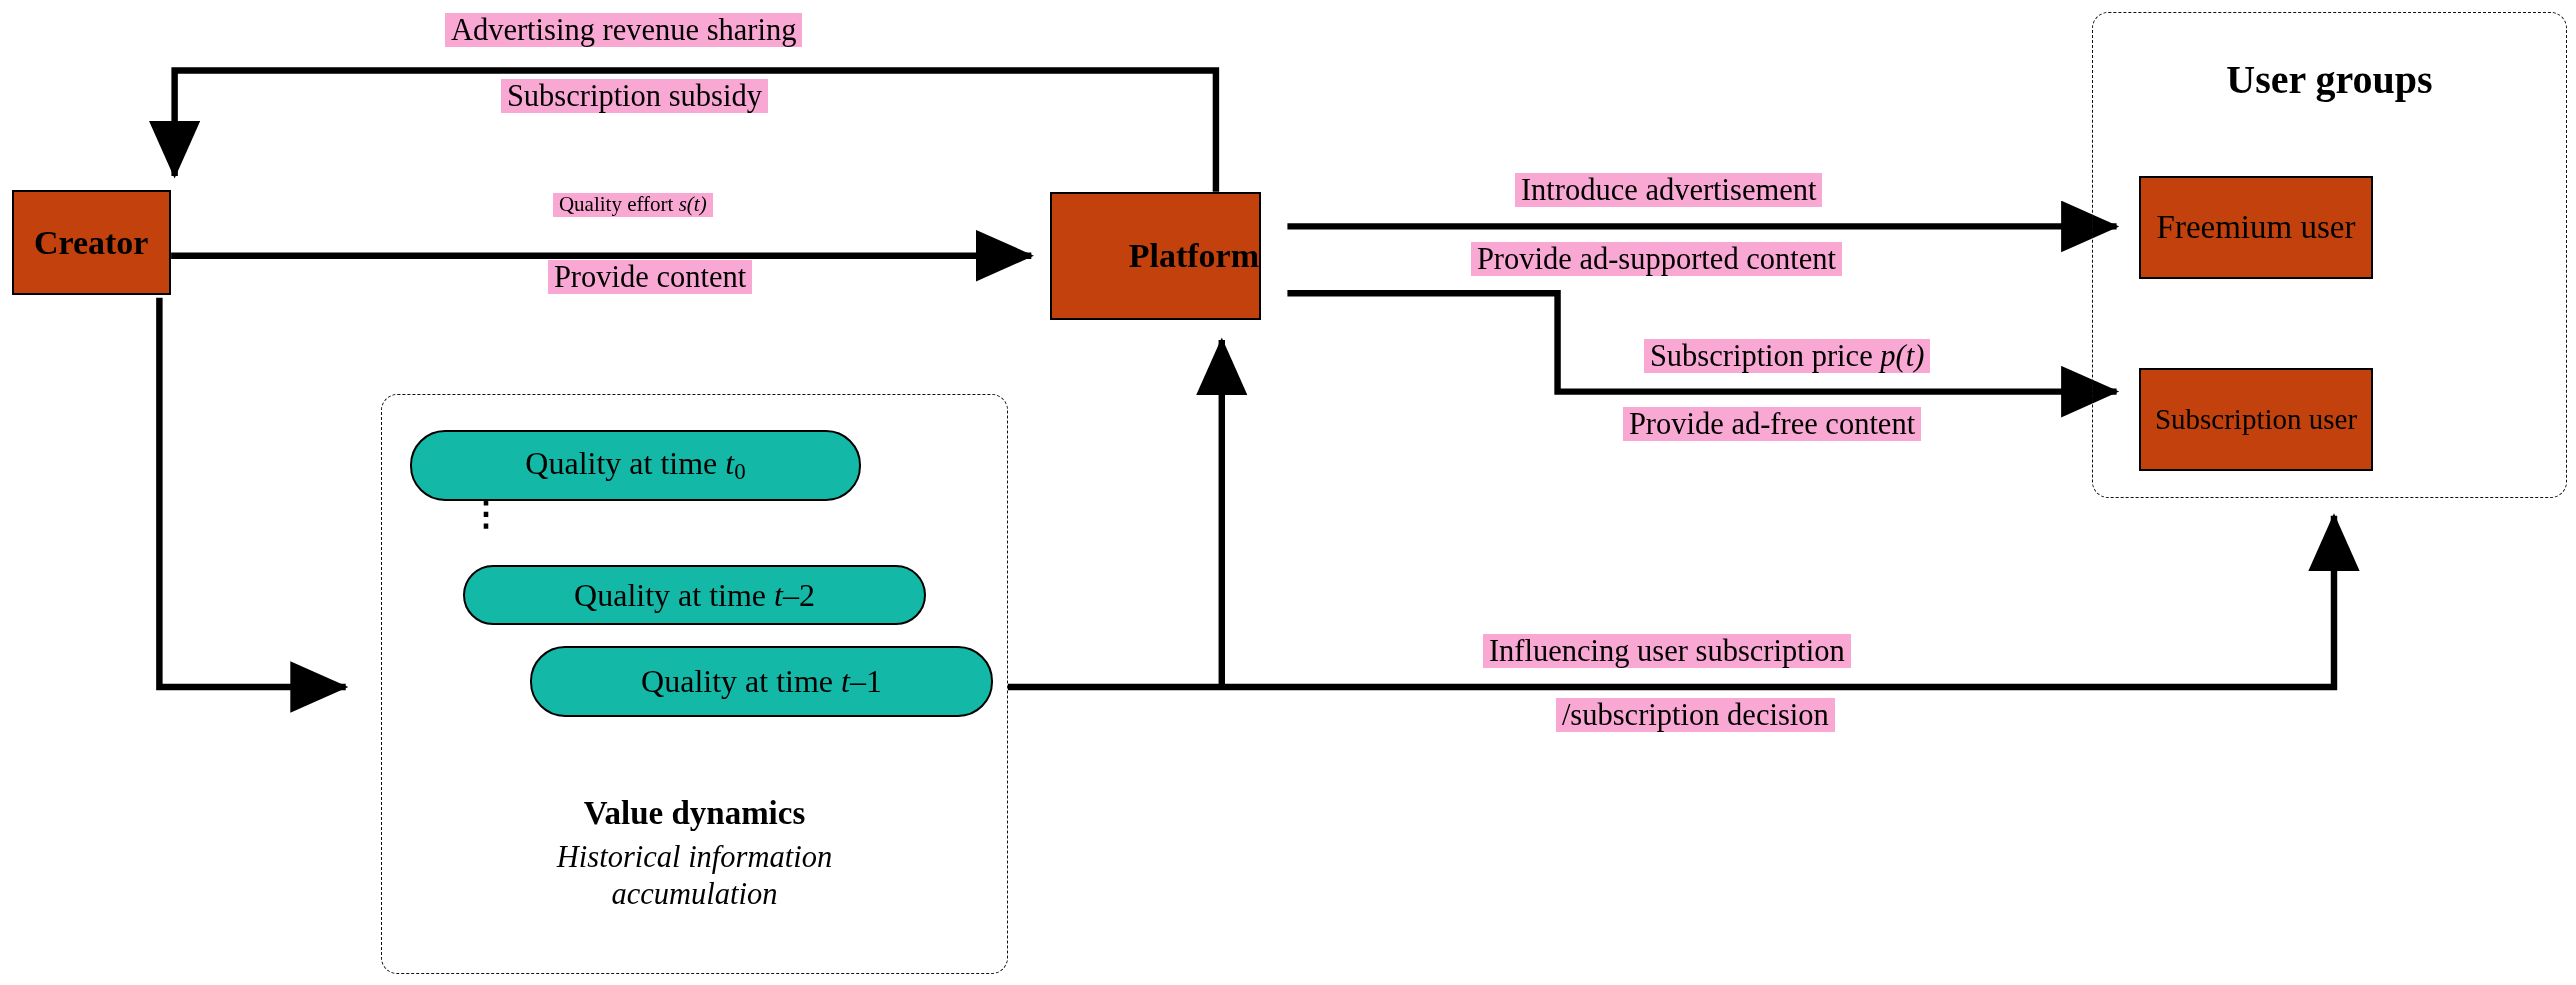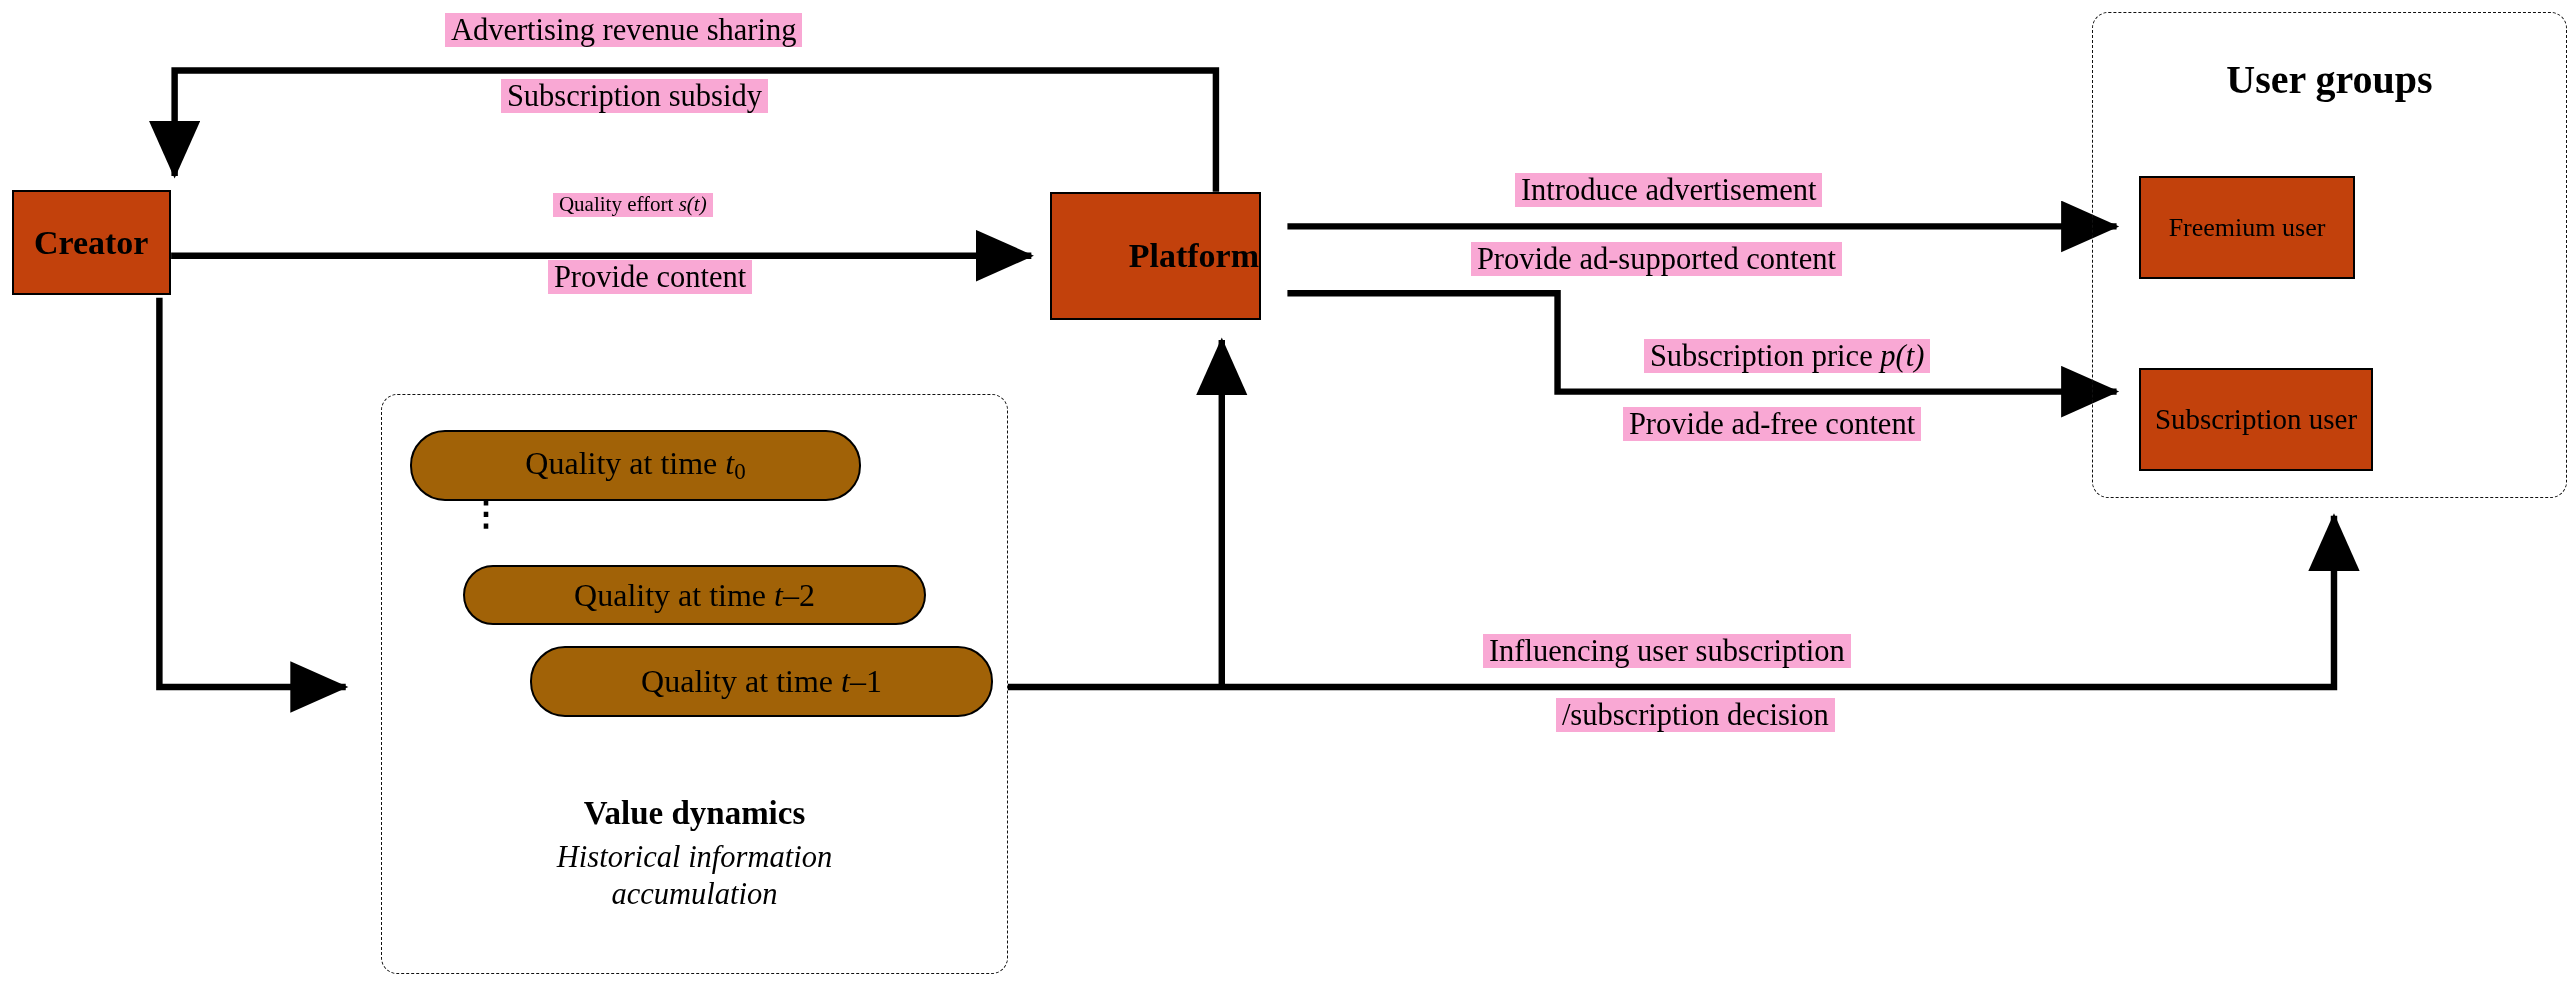--- a/index.html
+++ b/index.html
@@ -16,21 +16,21 @@
     position:absolute;
     box-sizing:border-box;
     background:#c2410c;
     border:2.3px solid #000000;
     display:flex;align-items:center;justify-content:center;
     text-align:center;
     line-height:1.05;
   }
   .node.bold{font-weight:bold;}
   .pill{
-    position:absolute;box-sizing:border-box;background:#a16207;
+    position:absolute;box-sizing:border-box;background:#14b8a6;
     border:2.3px solid #000000;border-radius:35px;
     display:flex;align-items:center;justify-content:center;
     text-align:center;white-space:nowrap;
   }
   .group{
     position:absolute;box-sizing:border-box;background:transparent;
     border:1.8px dashed #111111;border-radius:16.4px;
   }
   .lbl{
     position:absolute;white-space:nowrap;background:#f9a8d4;
@@ -92,21 +92,21 @@
     <span>Platform</span>
   </div>
 
   <div class="group" style="left:2092px;top:11.7px;width:475px;height:486px;"></div>
 
   <div style="position:absolute;left:2092px;top:56px;width:475px;text-align:center;
               font-size:40px;font-weight:bold;">
     <span>User groups</span>
   </div>
 
-  <div class="node" style="left:2139px;top:176px;width:216px;height:103px;font-size:26px;">
+  <div class="node" style="left:2139px;top:176px;width:234px;height:103px;font-size:33px;">
     <span>Freemium user</span>
   </div>
 
   <div class="node" style="left:2139px;top:340px;width:234px;height:103px;font-size:29px;margin-top:28px;">
     <span>Subscription user</span>
   </div>
 
   <div class="group" style="left:381px;top:394px;width:627px;height:580px;"></div>
 
   <div class="pill" style="left:410px;top:430px;width:451px;height:71px;font-size:32px;">

